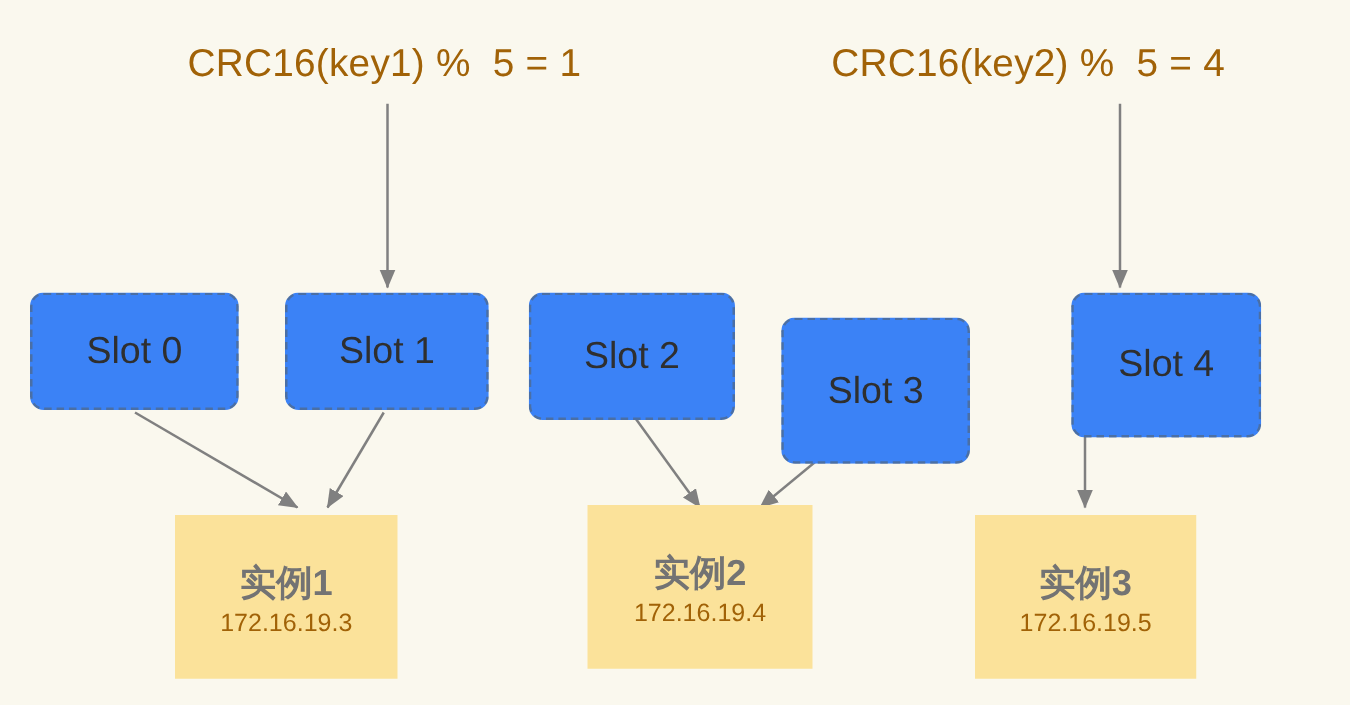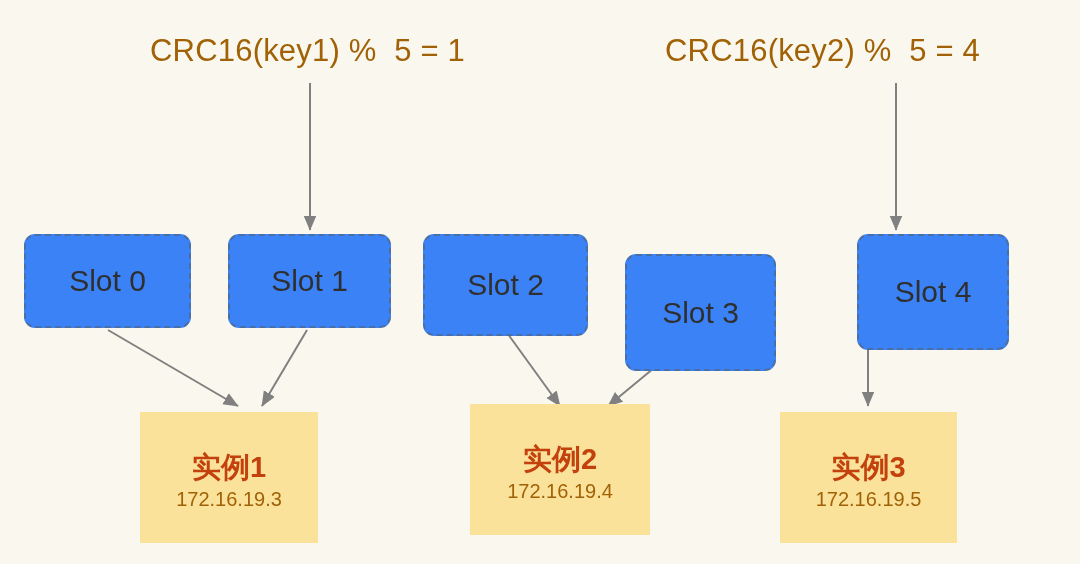--- a/index.html
+++ b/index.html
@@ -58,21 +58,21 @@
     display: flex;
     flex-direction: column;
     align-items: center;
     justify-content: center;
     padding-top: 6px;
   }
 
   .instance-name {
     font-size: 29px;
     font-weight: bold;
-    color: #c2410c;
+    color: #737373;
     line-height: 1.12;
     margin-bottom: 5px;
   }
 
   .instance-ip {
     font-size: 20px;
     color: #a16207;
     line-height: 1.1;
   }
 </style>

